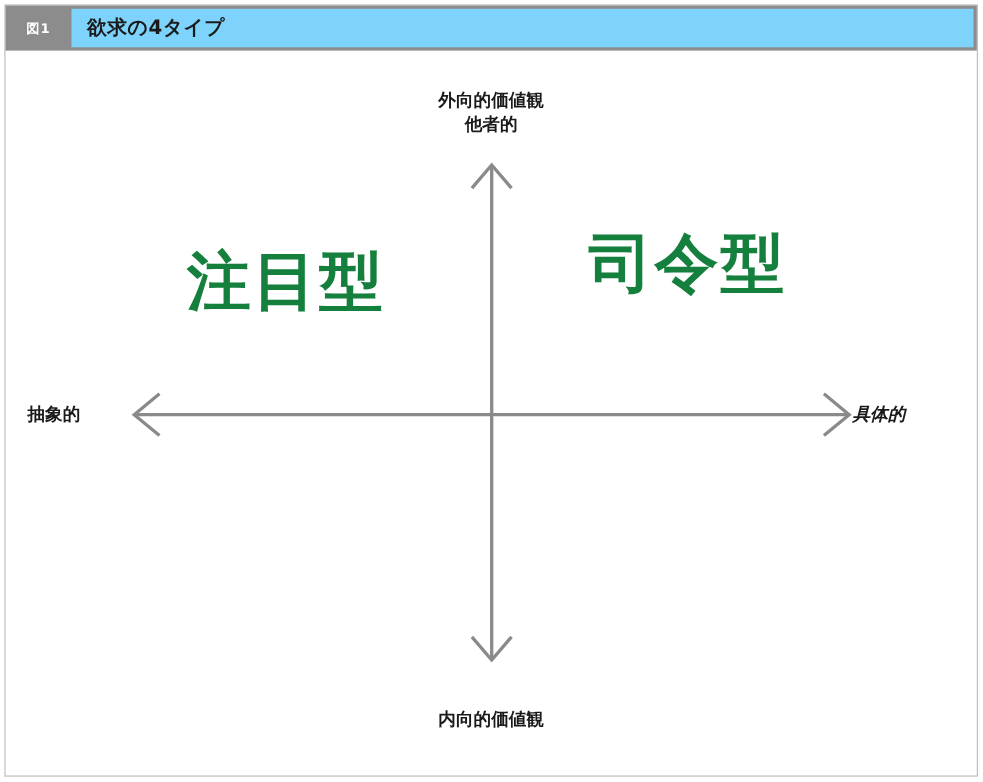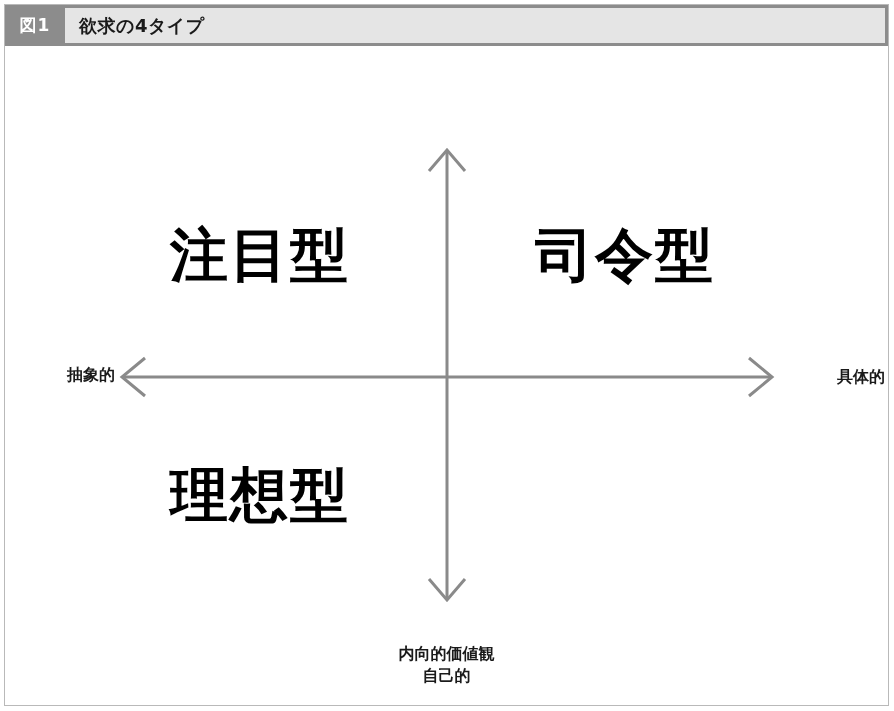--- a/index.html
+++ b/index.html
@@ -41,28 +41,28 @@
     display: flex;
     align-items: stretch;
   }
   .fig-badge {
     width: 60px;
     flex: 0 0 60px;
     display: flex;
     align-items: center;
     justify-content: center;
     color: #ffffff;
-    font-size: 17px;
+    font-size: 12px;
     font-weight: bold;
     letter-spacing: 1px;
     line-height: 1;
   }
   .header-title-plate {
     flex: 1 1 auto;
-    background: #e5e5e5;
+    background: #7dd3fc;
     margin: 3px 3px 3px 0;
     display: flex;
     align-items: center;
     padding-left: 14px;
     box-sizing: border-box;
   }
   .header-title-text {
     color: #1a1a1a;
     font-size: 18px;
     font-weight: bold;
@@ -102,45 +102,45 @@
   .axis-label-bottom {
     left: 0;
     top: 568px;
     width: 883px;
     margin-top: 29px;
   }
   .axis-label-left {
     left: 20px;
     top: 320px;
     width: 90px;
-    text-align: right;
-    font-family: Liberation Mono, monospace;
+    text-align: left;
   }
   .axis-label-right {
     left: 770px;
     top: 320px;
     width: 110px;
-    text-align: right;
+    text-align: left;
+    font-style: italic;
   }
   .axis-label .line2 {
     display: block;
   }
   
   .quadrant-label {
     position: absolute;
-    color: #000000;
+    color: #15803d;
     font-size: 58px;
     font-weight: bold;
     letter-spacing: 2px;
     line-height: 1;
     white-space: nowrap;
     text-align: center;
   }
   .quad-tl { left:  90px; top: 180px; width: 330px; }
-  .quad-tr { left: 455px; top: 180px; width: 330px; }
+  .quad-tr { left: 455px; top: 164px; width: 330px; }
   .quad-bl { left:  90px; top: 420px; width: 330px; }
   .quad-br { left: 455px; top: 420px; width: 330px; }
 </style>
 </head>
 <body>
 
 <div id="figure-root">
 
   <div class="outer-frame"></div>
 
@@ -161,31 +161,33 @@
 
       <polyline points="424,533 442,554 460,533" fill="none" stroke="#8a8a8a" stroke-width="3" stroke-linecap="butt" stroke-linejoin="miter"></polyline>
 
       <line x1="117" y1="331" x2="767" y2="331" stroke="#8a8a8a" stroke-width="3"></line>
 
       <polyline points="140,312 117,331 140,350" fill="none" stroke="#8a8a8a" stroke-width="3" stroke-linecap="butt" stroke-linejoin="miter"></polyline>
 
       <polyline points="744,312 767,331 744,350" fill="none" stroke="#8a8a8a" stroke-width="3" stroke-linecap="butt" stroke-linejoin="miter"></polyline>
     </svg>
 
+    <div class="axis-label axis-label-top">
+      <span>外向的価値観</span>
+      <span class="line2">他者的</span>
+    </div>
 
     <div class="axis-label axis-label-bottom">
       <span>内向的価値観</span>
-      <span class="line2">自己的</span>
     </div>
 
     <div class="axis-label axis-label-left">抽象的</div>
 
     <div class="axis-label axis-label-right">具体的</div>
 
     <div class="quadrant-label quad-tl">注目型</div>
 
     <div class="quadrant-label quad-tr">司令型</div>
 
-    <div class="quadrant-label quad-bl">理想型</div>
 
 
   </div>
 </div>
 
 </body></html>

